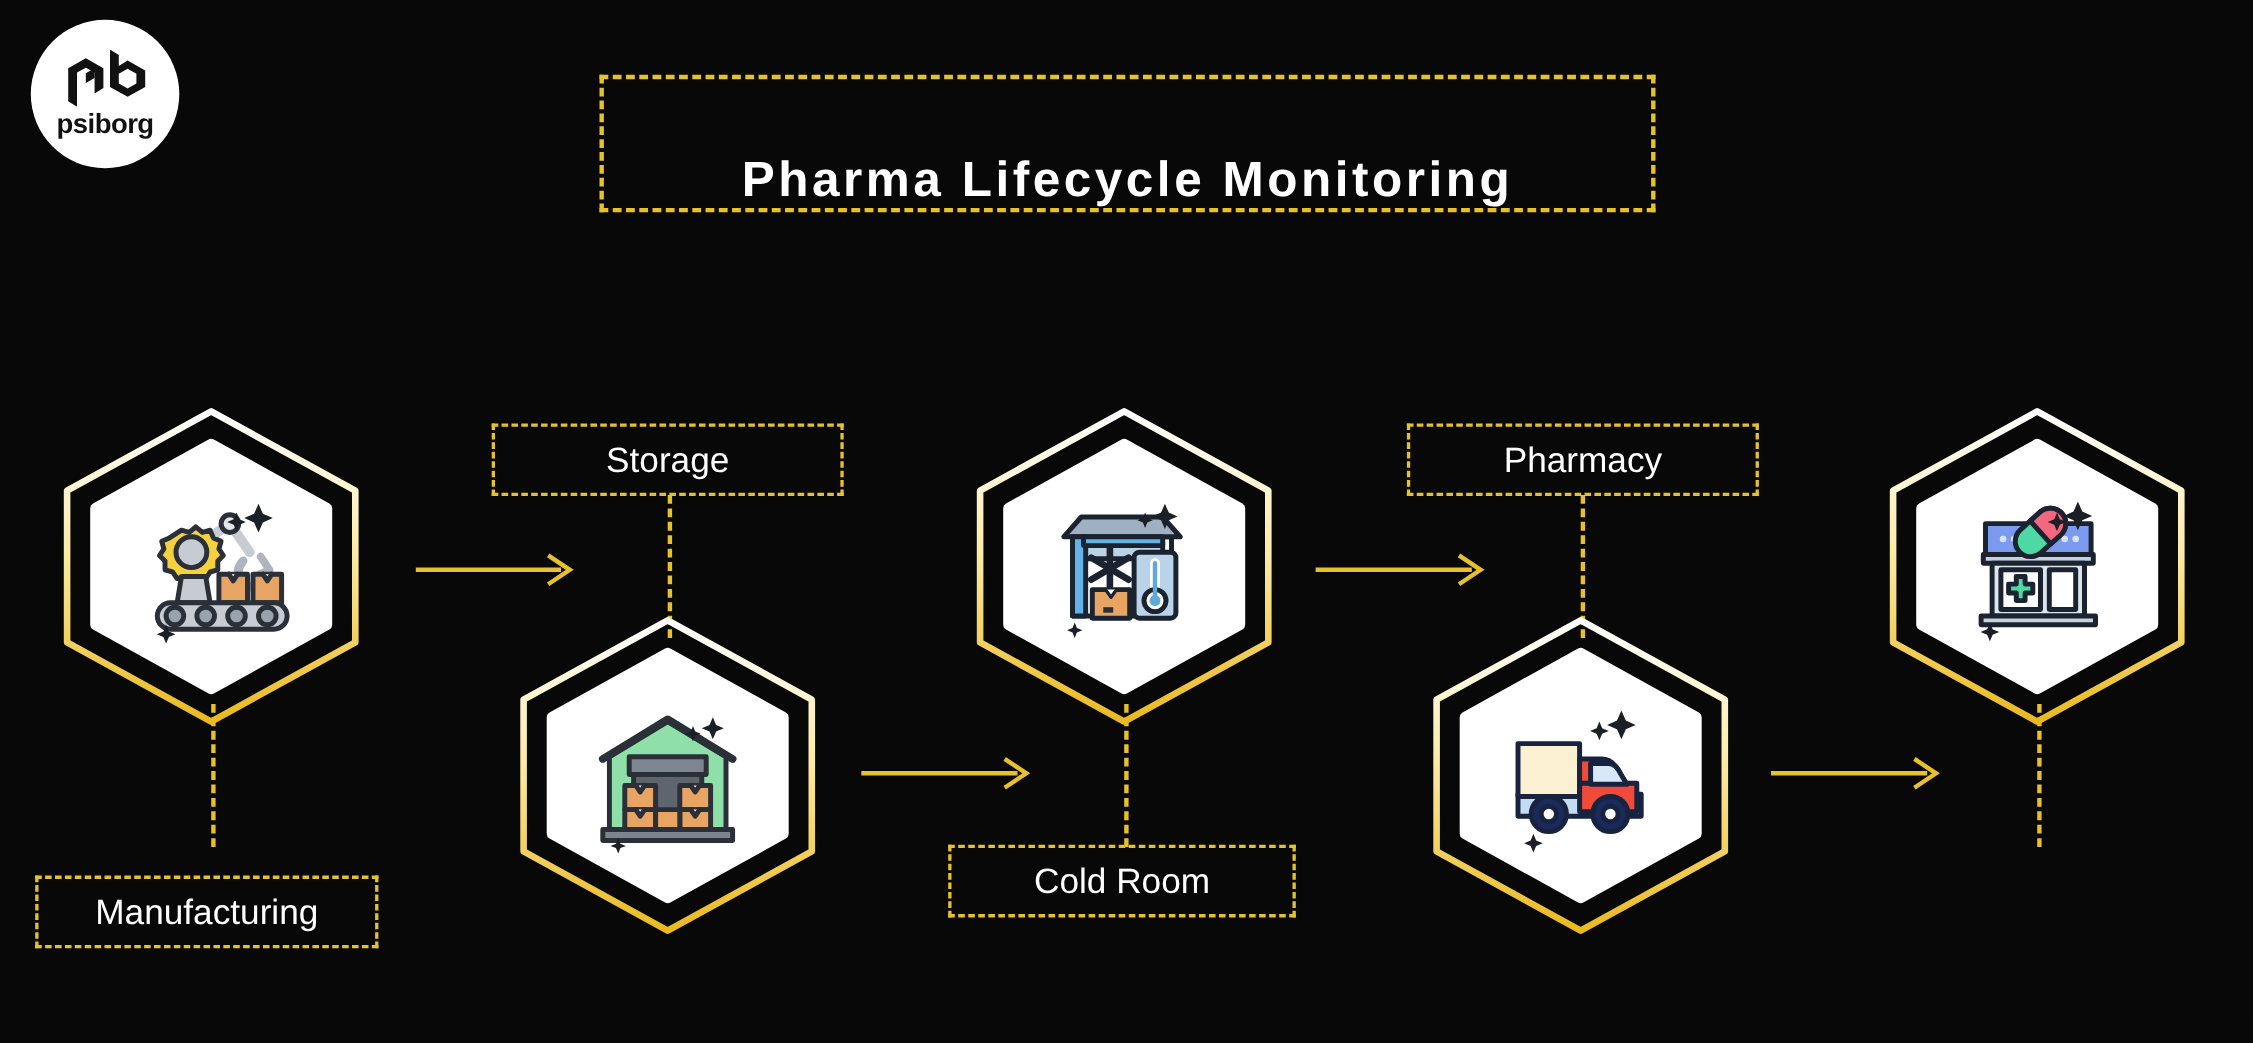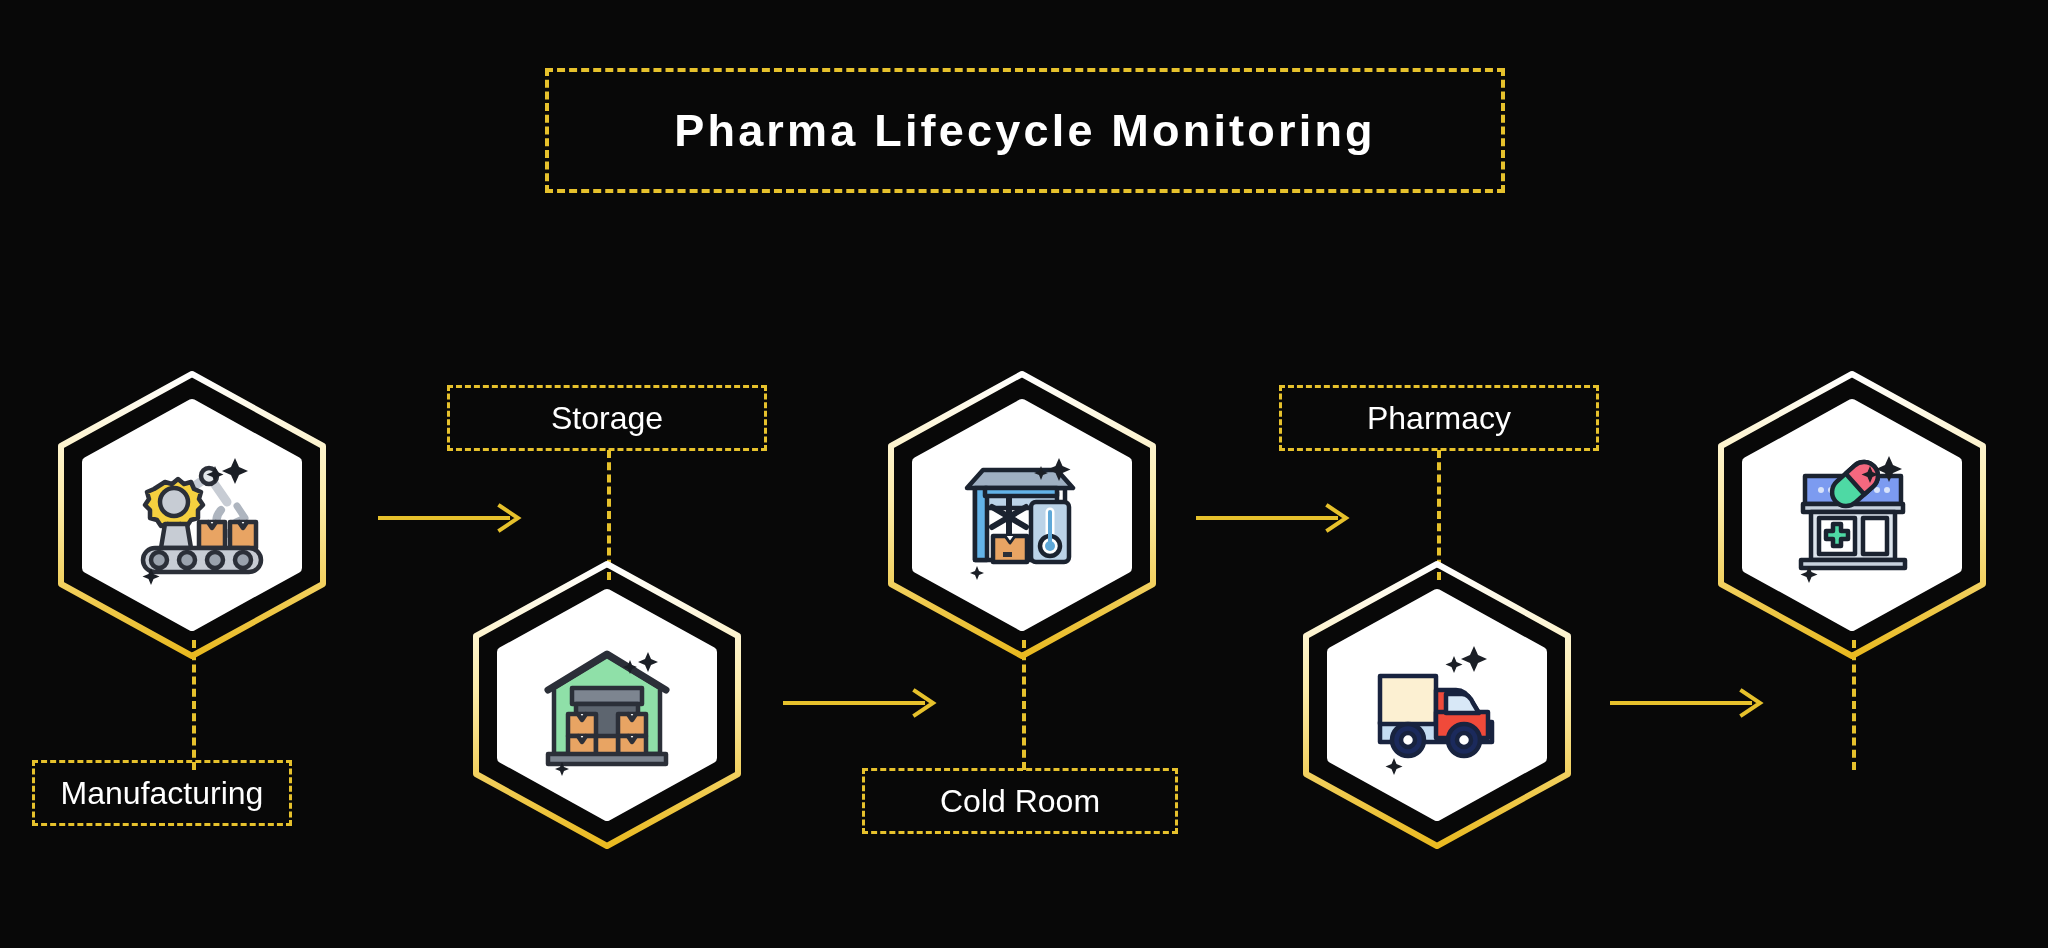--- a/index.html
+++ b/index.html
@@ -9,21 +9,21 @@
 
   
   .logo-badge{position:absolute;left:28px;top:18px;width:135px;height:135px;border-radius:50%;
      background:#ffffff;display:flex;flex-direction:column;align-items:center;justify-content:center;}
   .logo-mark{width:76px;height:52px;display:block;}
   .logo-word{font-size:25px;font-weight:700;color:#111;letter-spacing:-0.5px;line-height:1;margin-top:4px;
      font-family:"Liberation Sans","DejaVu Sans",sans-serif;}
 
   
   .title-box{position:absolute;left:545px;top:68px;width:960px;height:125px;
-     border:4px dashed #E6C12C;box-sizing:border-box;display:flex;align-items:center;justify-content:center;}
+     border:4px dashed #E6C12C;box-sizing:border-box;display:flex;align-items:flex-end;justify-content:center;}
   .title-text{color:#ffffff;font-size:45px;font-weight:700;letter-spacing:3.2px;white-space:nowrap;}
 
   
   .hex{position:absolute;width:290px;height:290px;}
   .hex svg{position:absolute;left:0;top:0;width:290px;height:290px;overflow:visible;}
   .hex .icon{position:absolute;left:50%;top:50%;transform:translate(-50%,-50%);
      width:150px;height:150px;}
 
   
   .lbl{position:absolute;border:3px dashed #E6C12C;box-sizing:border-box;
@@ -33,20 +33,28 @@
   
   .conn{position:absolute;border-left:4px dashed #E6C12C;width:0;}
   .arrow{position:absolute;height:26px;}
   .arrow svg{display:block;overflow:visible;}
 </style>
 </head>
 <body>
 
 <div class="stage">
 
+  <div class="logo-badge">
+    <svg class="logo-mark" viewBox="0 0 76 52">
+      <path d="M4 17 L20 8 L36 17 L36 35 L28 40 L28 21 L20 16.5 L12 21 L12 52 L4 47 Z" fill="#111"></path>
+      <path d="M20 21.5 L28 17 L28 26 L20 30.5 Z" fill="#111"></path>
+      <path d="M42 0 L50 5 L50 15 L58 10 L74 19 L74 34 L58 43 L42 34 Z M50 22 L50 31 L58 35.5 L66 31 L66 22 L58 17.5 Z" fill="#111"></path>
+    </svg>
+    <div class="logo-word">psiborg</div>
+  </div>
 
   <div class="title-box">
     <div class="title-text">Pharma Lifecycle Monitoring</div>
   </div>
 
   <div class="arrow" style="left:378px;top:505px;width:145px;">
     <svg width="145" height="26" viewBox="0 0 145 26">
       <line x1="0" y1="13" x2="132" y2="13" stroke="#E6C12C" stroke-width="4"></line>
       <polyline points="122,1 140,13 122,25" fill="none" stroke="#E6C12C" stroke-width="4" stroke-linecap="square"></polyline>
     </svg>
@@ -117,21 +125,21 @@
         <circle cx="70" cy="120" r="8" fill="#9aa2ad"></circle>
         <circle cx="98" cy="120" r="8" fill="#9aa2ad"></circle>
         <circle cx="126" cy="120" r="8" fill="#9aa2ad"></circle>
       </g>
       <path d="M118 18 l4 9 l9 4 l-9 4 l-4 9 l-4-9 l-9-4 l9-4 Z" fill="#1b1f26"></path>
       <path d="M98 26 l2.5 6 l6 2.5 l-6 2.5 l-2.5 6 l-2.5-6 l-6-2.5 l6-2.5 Z" fill="#1b1f26"></path>
       <path d="M34 128 l2.5 6 l6 2.5 l-6 2.5 l-2.5 6 l-2.5-6 l-6-2.5 l6-2.5 Z" fill="#1b1f26"></path>
     </svg>
   </div>
 
-  <div class="lbl" style="left:32px;top:760px;width:260px;height:66px;">
+  <div class="lbl" style="left:32px;top:796px;width:312px;height:66px;">
     <span>Manufacturing</span>
   </div>
 
   <div class="hex" style="left:462px;top:560px;">
     <svg viewBox="0 0 290 290">
       <defs>
         <linearGradient id="ring2" x1="0" y1="0" x2="0" y2="1">
           <stop offset="0%" stop-color="#ffffff"></stop>
             <stop offset="45%" stop-color="#FCEBA8"></stop>
             <stop offset="100%" stop-color="#E9B91F"></stop>

